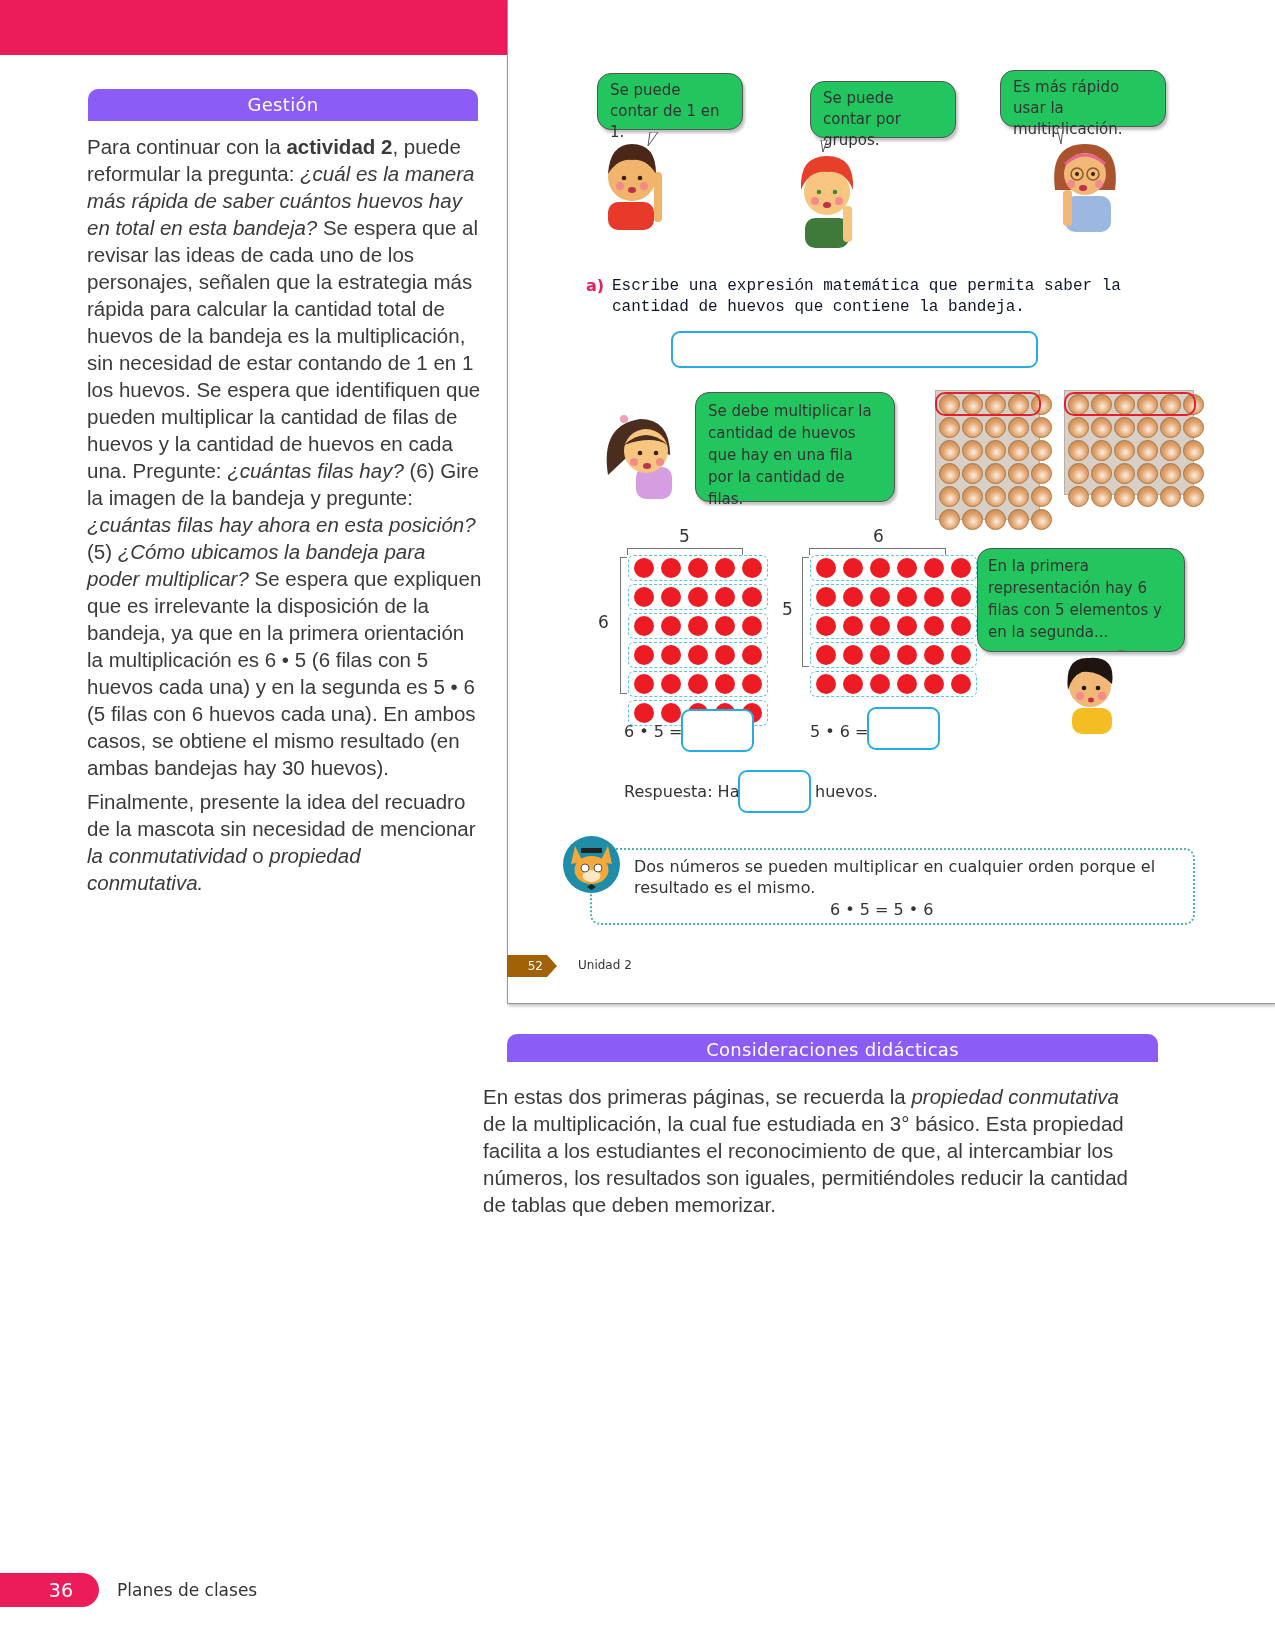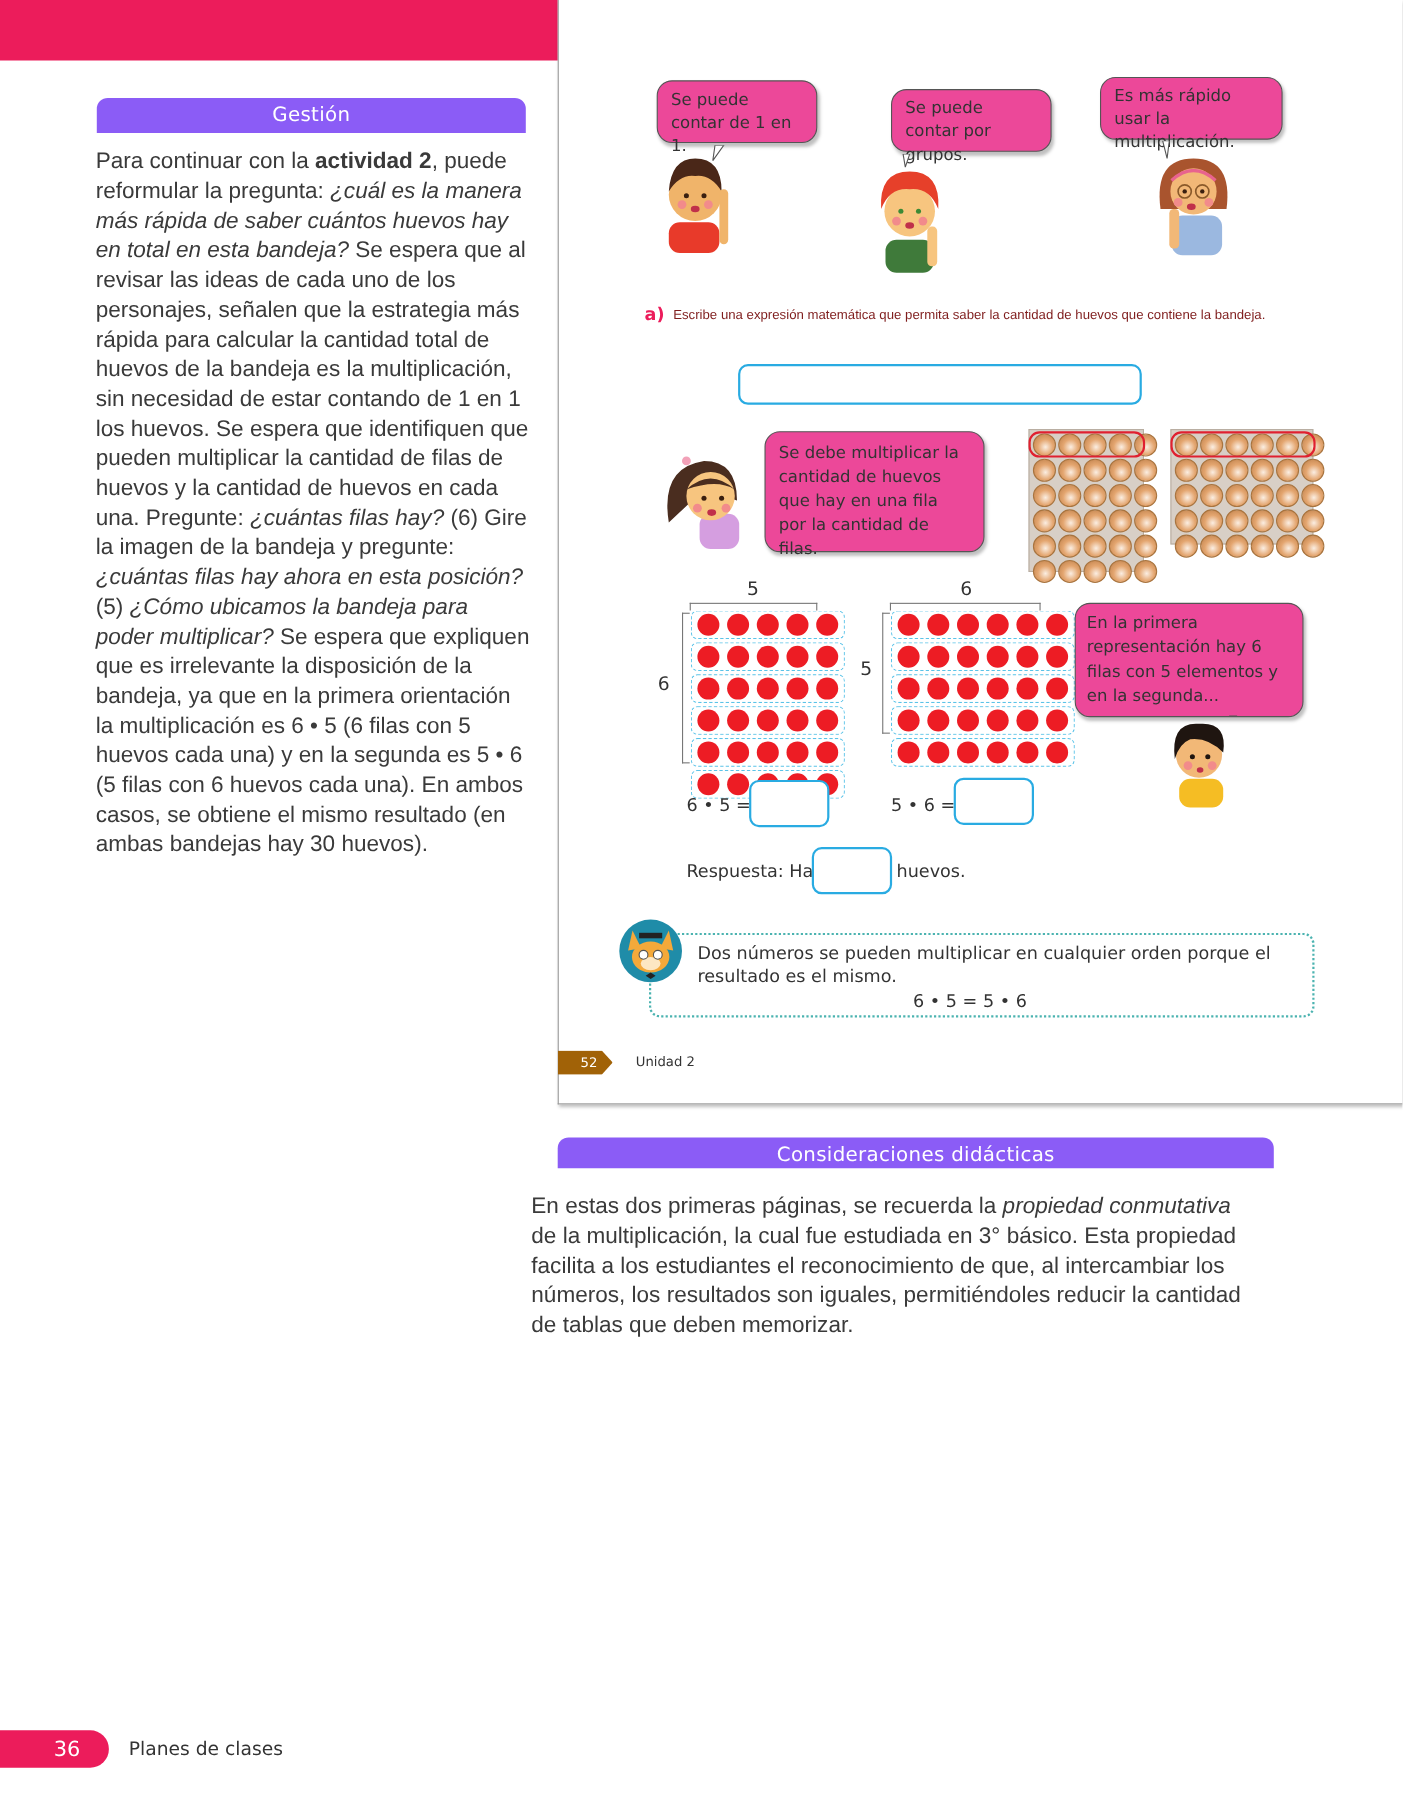--- a/index.html
+++ b/index.html
@@ -18,26 +18,26 @@
   .cons-head { left: 507px; top: 1034px; width: 651px; height: 28px; line-height: 32px; }
 
   .body-text { position: absolute; font-family: "Liberation Sans", sans-serif; font-size: 20.5px; line-height: 27px; color: #3a3a3a; font-weight: 300; }
   .gestion-text { left: 87px; top: 133px; width: 395px; }
   .gestion-text p { margin-bottom: 7px; }
   .cons-text { left: 483px; top: 1083px; width: 660px; }
   .body-text b { font-weight: 700; }
   .body-text i { font-style: italic; }
 
   
-  .bubble { position: absolute; background: #ec4899; border: 1.4px solid #555; border-radius: 14px;
+  .bubble { position: absolute; background: #22c55e; border: 1.4px solid #555; border-radius: 14px;
     box-shadow: 2px 3px 3px rgba(0,0,0,0.25); font-family: "DejaVu Sans", sans-serif; font-size: 15px; line-height: 21px; color: #333; padding: 6px 12px; }
   .kid { position: absolute; }
 
   .q-label { position: absolute; left: 586px; top: 276px; font-family: "DejaVu Sans", sans-serif; font-size: 16px; color: #ec1c5b; font-weight: bold; }
-  .q-text { position: absolute; left: 612px; top: 276px; width: 560px; font-family: Liberation Sans, sans-serif; font-size: 12px; line-height: 21px; color: #7f1d1d; }
+  .q-text { position: absolute; left: 612px; top: 276px; width: 560px; font-family: Liberation Mono, monospace; font-size: 16px; line-height: 21px; color: #0f172a; }
 
   .answer-box { position: absolute; border: 2px solid #29abe2; border-radius: 9px; background: #fff; }
 
   .tray { position: absolute; background: #d8cfc6; border: 1px solid #b9aea2; display: grid; padding: 3px; gap: 2px; }
   .egg { width: 21px; height: 21px; border-radius: 50%; background: radial-gradient(circle at 55% 60%, #fbeee2 0%, #e4a670 45%, #b87a45 100%); border: 1px solid #a8743f; }
   .tray-highlight { position: absolute; border: 2px solid #e02030; border-radius: 10px; }
 
   .dot-grid { position: absolute; }
   .dot-row { display: flex; gap: 7px; padding: 2px 5px; border: 1.5px dashed #5bc3e8; border-radius: 6px; margin-bottom: 3px; }
   .dot { width: 20px; height: 20px; border-radius: 50%; background: #ed1c24; }
@@ -63,20 +63,21 @@
   .footer-label { position: absolute; left: 117px; top: 1580px; font-family: "DejaVu Sans", sans-serif; font-size: 17px; color: #333; }
 </style>
 </head>
 <body>
 
 <div class="top-band"></div>
 
 <div class="sec-head gestion-head">Gestión</div>
 <div class="body-text gestion-text">
   <p><span>Para continuar con la </span><b>actividad 2</b><span>, puede reformular la pregunta: </span><i>¿cuál es la manera más rápida de saber cuántos huevos hay en total en esta bandeja?</i><span> Se espera que al revisar las ideas de cada uno de los personajes, señalen que la estrategia más rápida para calcular la cantidad total de huevos de la bandeja es la multiplicación, sin necesidad de estar contando de 1 en 1 los huevos. Se espera que identifiquen que pueden multiplicar la cantidad de filas de huevos y la cantidad de huevos en cada una. Pregunte: </span><i>¿cuántas filas hay?</i><span> (6) Gire la imagen de la bandeja y pregunte: </span><i>¿cuántas filas hay ahora en esta posición?</i><span> (5) </span><i>¿Cómo ubicamos la bandeja para poder multiplicar?</i><span> Se espera que expliquen que es irrelevante la disposición de la bandeja, ya que en la primera orientación la multiplicación es 6 • 5 (6 filas con 5 huevos cada una) y en la segunda es 5 • 6 (5 filas con 6 huevos cada una). En ambos casos, se obtiene el mismo resultado (en ambas bandejas hay 30 huevos).</span></p>
+  <p><span>Finalmente, presente la idea del recuadro de la mascota sin necesidad de mencionar </span><i>la conmutatividad</i><span> o </span><i>propiedad conmutativa.</i></p>
 </div>
 
 <div class="inner-page"></div>
 
 <div class="bubble" style="left:597px;top:73px;width:146px;height:57px;">
   <span>Se puede contar de 1 en 1.</span>
 </div>
 <svg class="kid" style="left:600px;top:132px;" width="80" height="100">
   <polygon points="50,0 58,0 48,14" fill="#fff" stroke="#555" stroke-width="1"></polygon>
   <rect x="8" y="70" width="46" height="28" rx="10" fill="#e83a2a"></rect>

